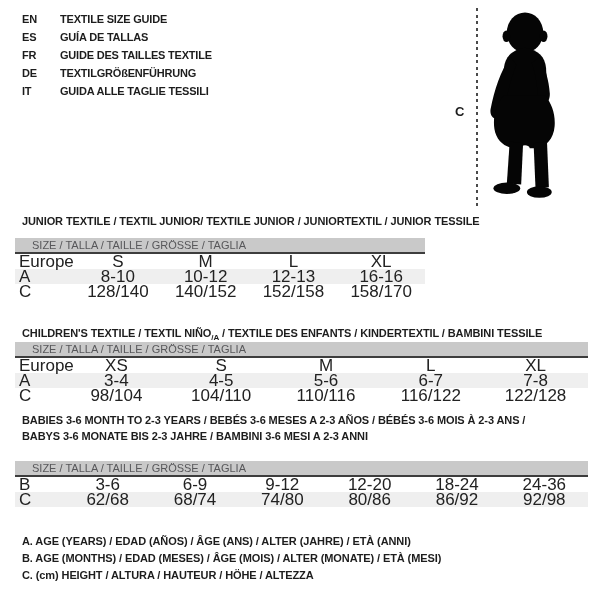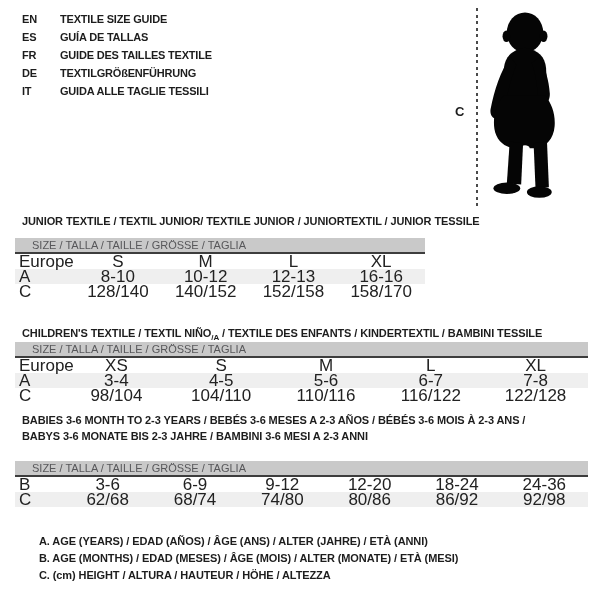--- a/index.html
+++ b/index.html
@@ -38,21 +38,21 @@
   .size-bar{height:14px;line-height:14px;background:#c9c9c9;color:#57575a;
     font-size:11px;padding-left:17px;border-bottom:2px solid #3d3d3d;}
   .trow{display:flex;height:15px;align-items:center;font-size:17px;color:#222;}
   .trow.alt{background:#efefef;}
   .lbl{padding-left:4px;}
   .t1 .lbl{width:55px;}
   .t2 .lbl,.t3 .lbl{width:45px;}
   .cell{flex:1;text-align:center;}
 
   
-  .legend{left:22px;top:533px;margin-left:17px;}
+  .legend{left:22px;top:533px;}
   .legend-line{height:17px;line-height:17px;font-size:11px;font-weight:700;
     letter-spacing:-0.1px;white-space:nowrap;}
 </style>
 </head>
 <body>
 
 <div class="abs lang-block">
   <div class="lang-row">
     <span class="lang-code">EN</span>
     <span class="lang-title">TEXTILE SIZE GUIDE</span>

